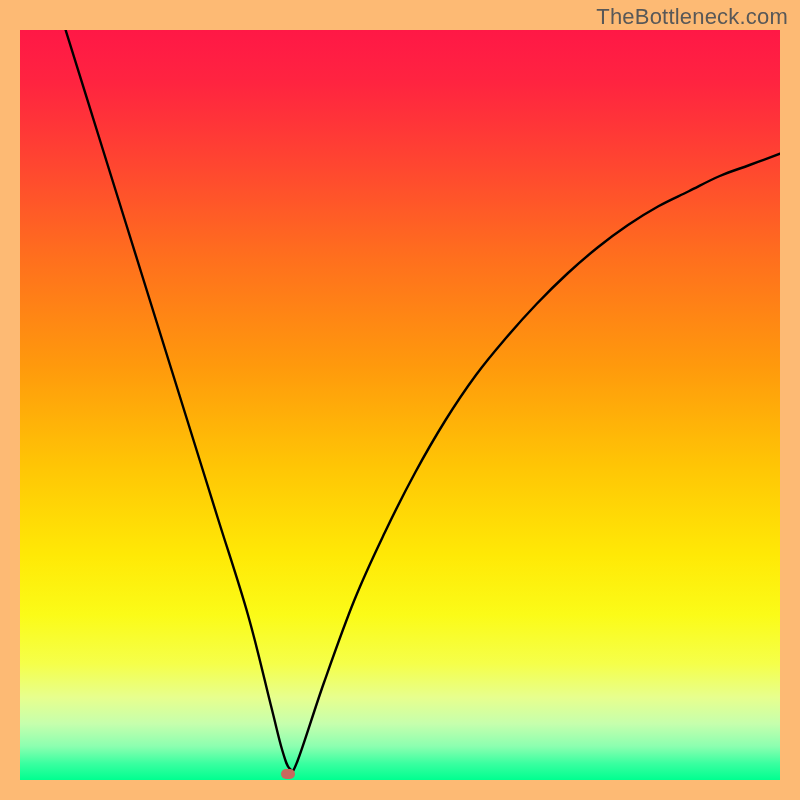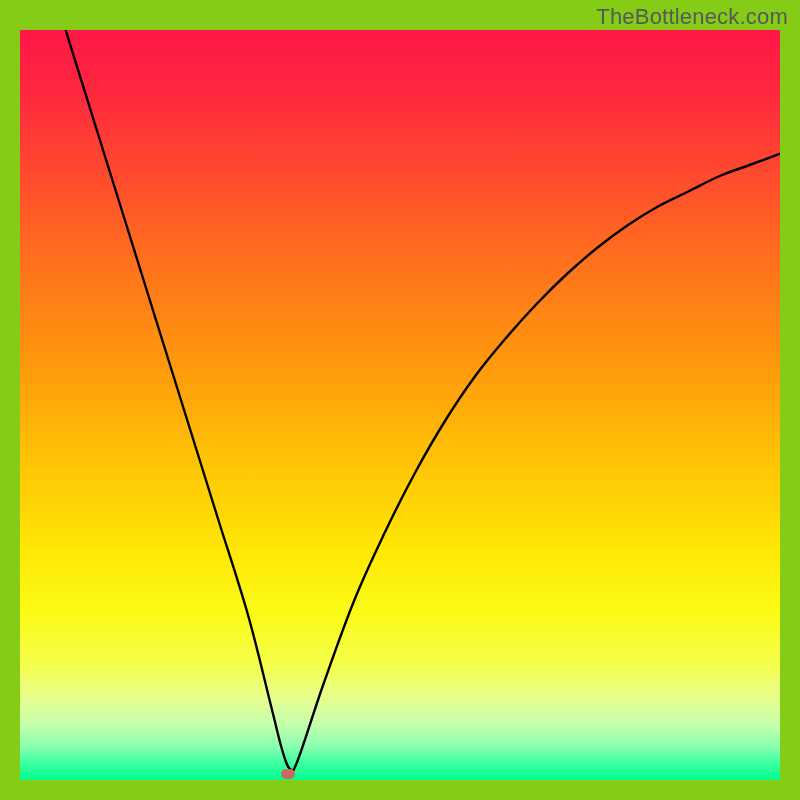--- a/index.html
+++ b/index.html
@@ -1,20 +1,20 @@
 <!DOCTYPE html>
 <html><head>
 <meta charset="utf-8">
 <style>
   * { margin: 0; padding: 0; box-sizing: border-box; }
   html, body { width: 800px; height: 800px; overflow: hidden; background: #000; }
   .outer {
     width: 800px;
     height: 800px;
-    background: #84cc16;
+    background: #fdba74;
     position: relative;
   }
   .watermark {
     position: absolute;
     top: 4px;
     right: 12px;
     font-family: Arial, Helvetica, sans-serif;
     font-size: 22px;
     font-weight: 500;
     color: #585858;

